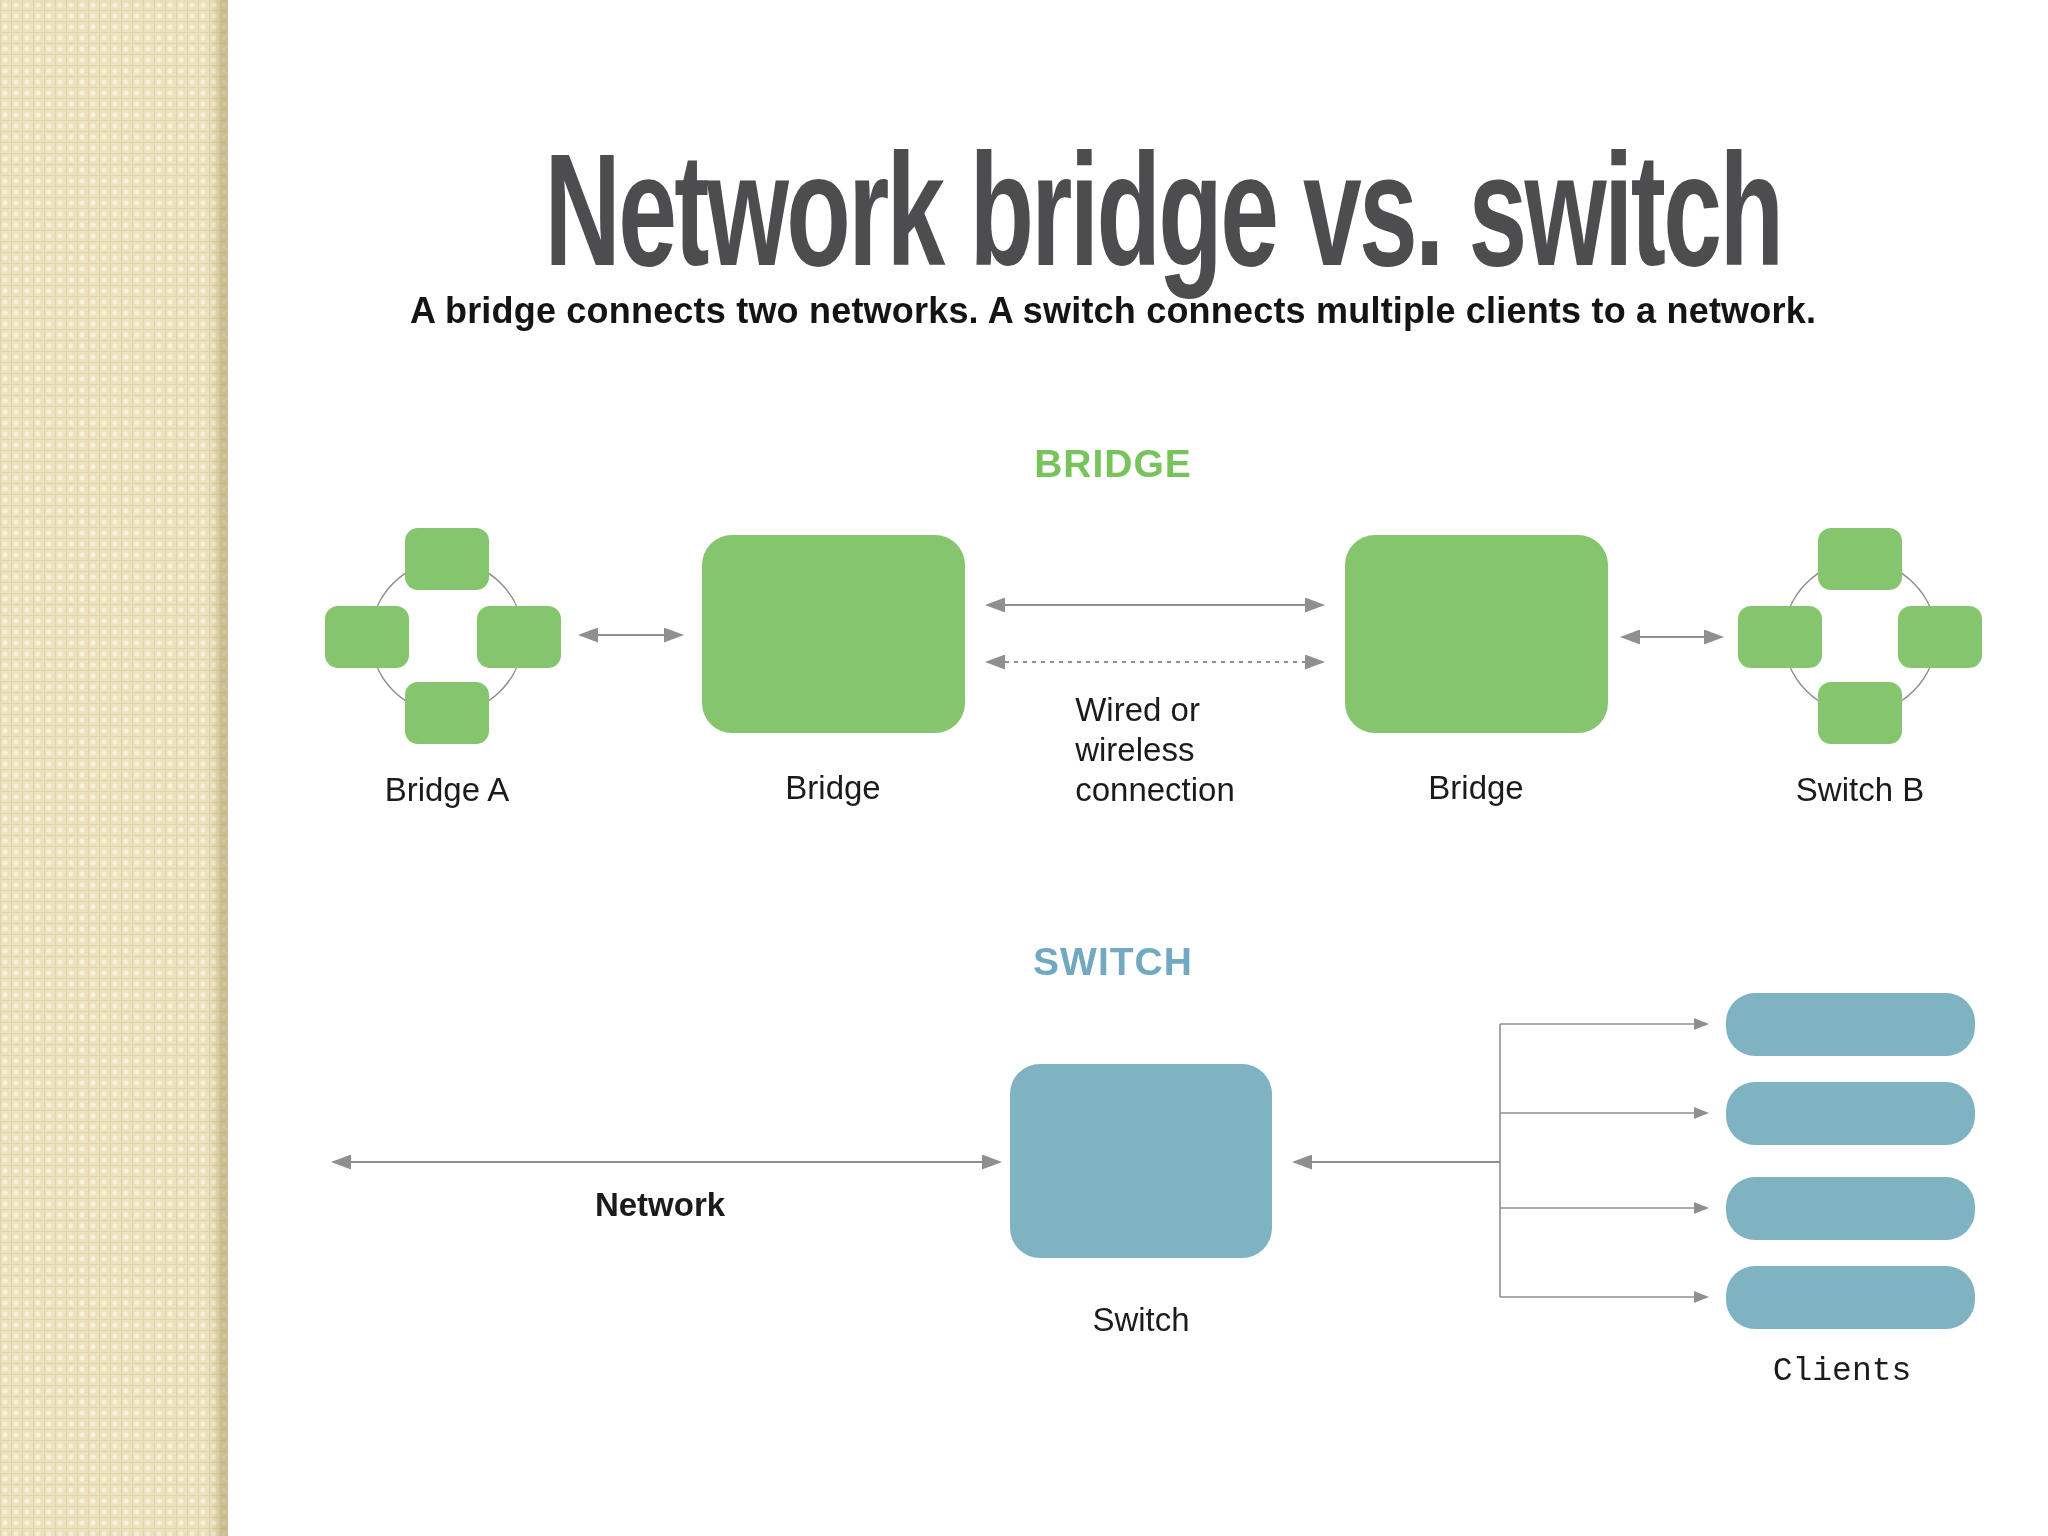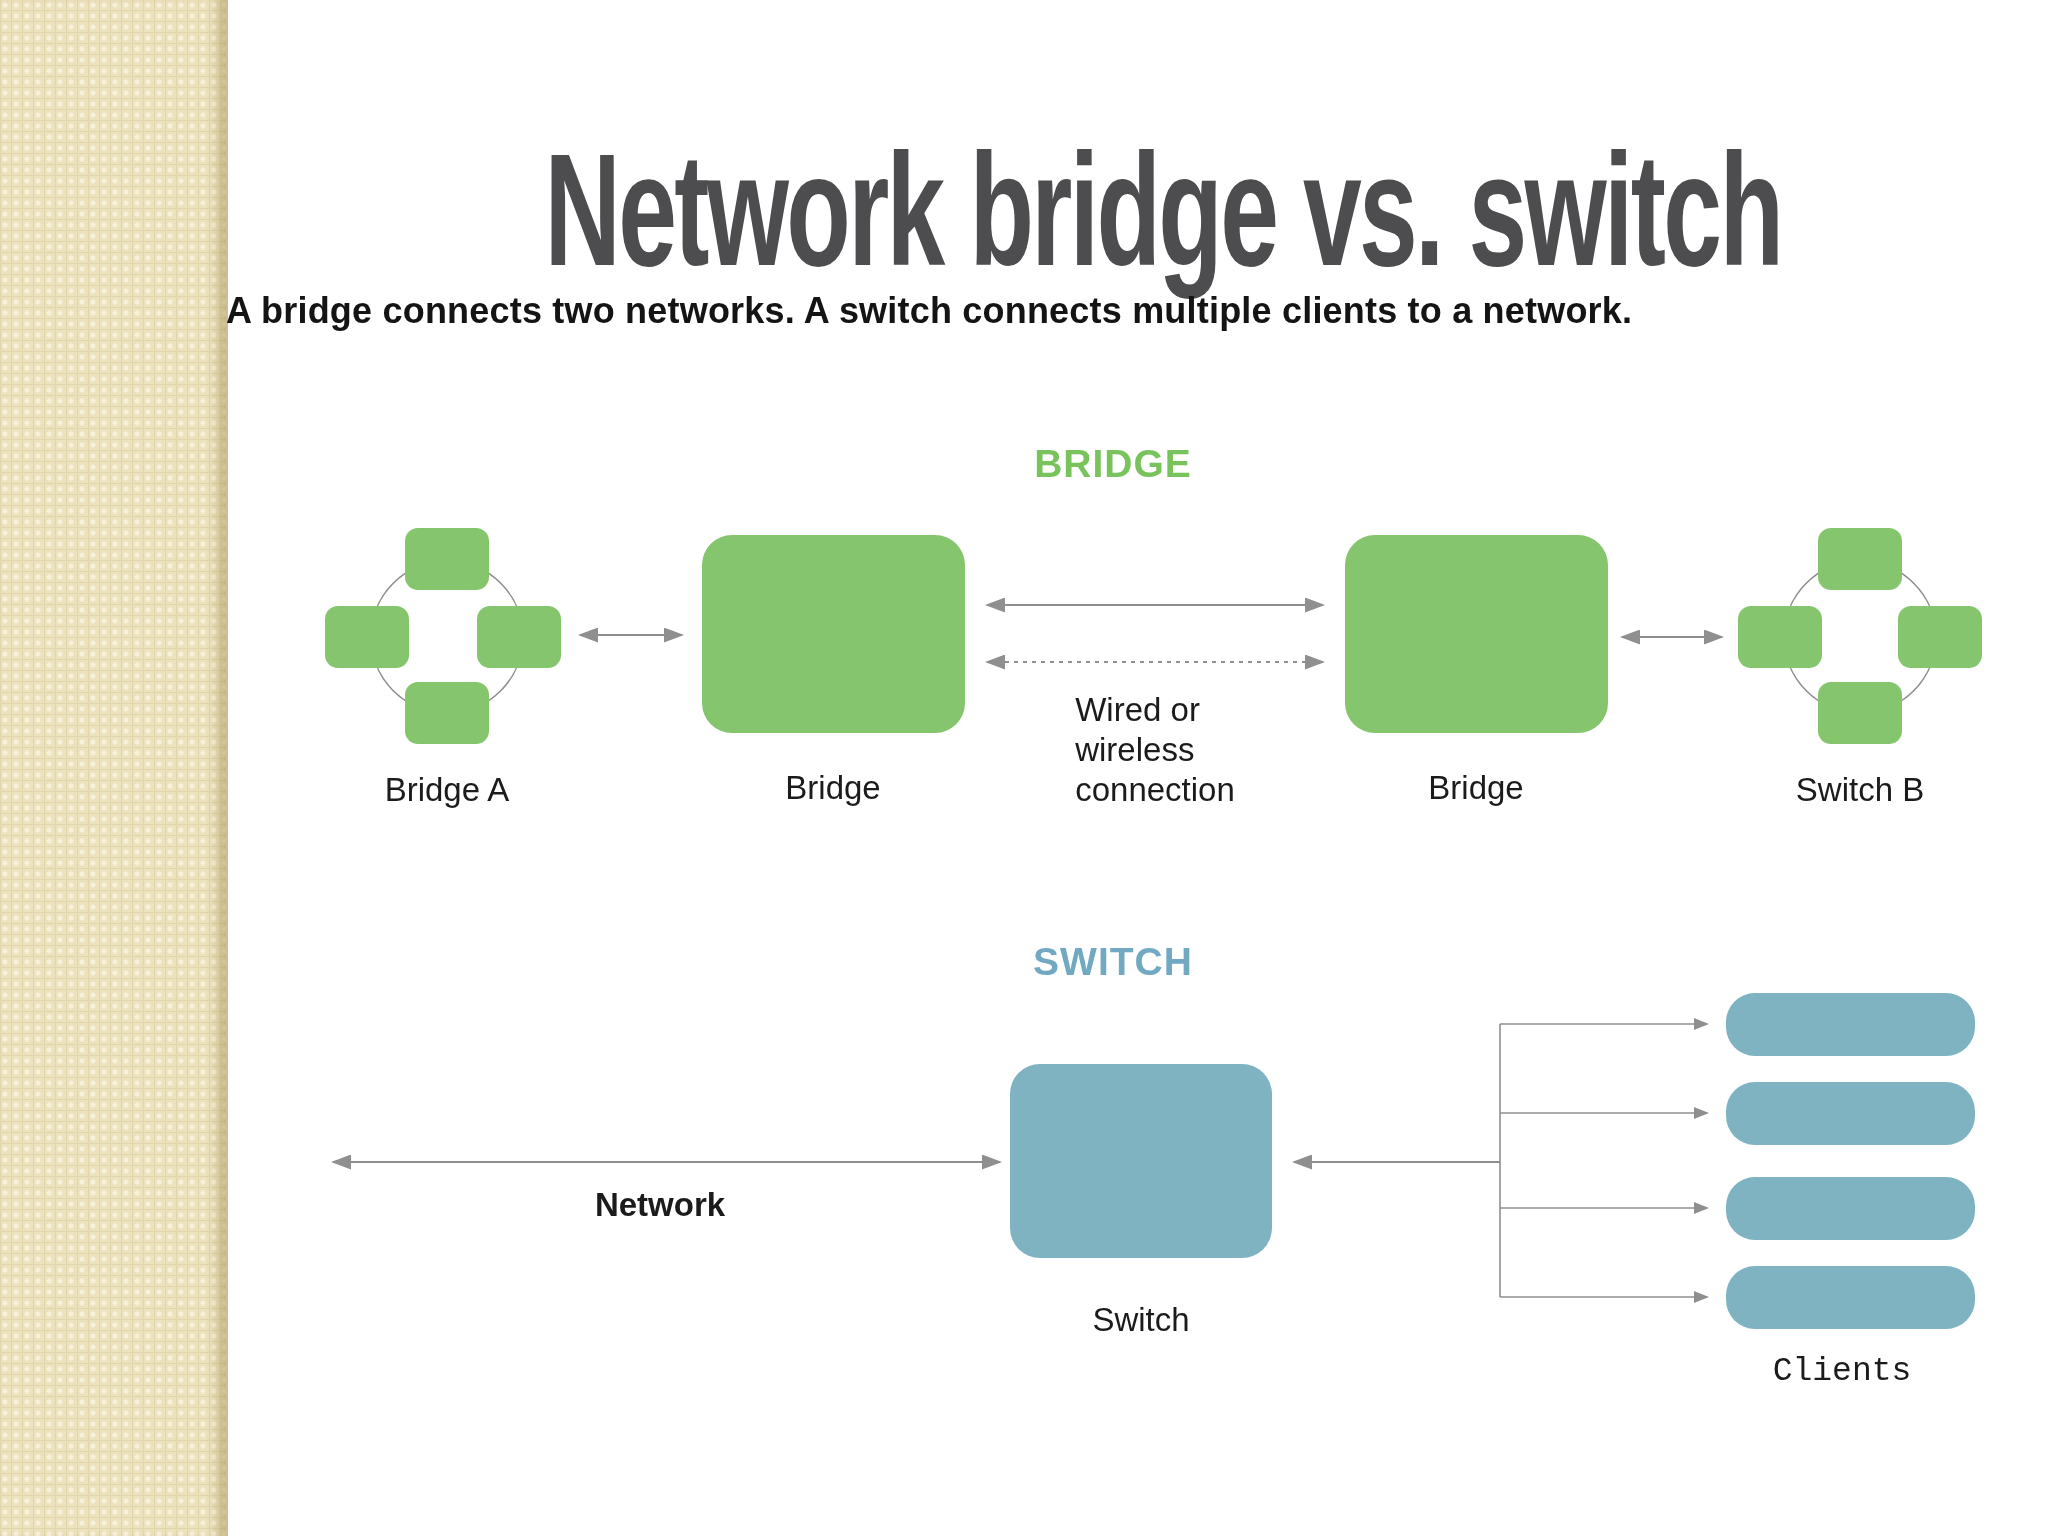--- a/index.html
+++ b/index.html
@@ -49,20 +49,21 @@
     color: #4d4d4f;
     letter-spacing: -4px;
     line-height: 1.0;
     transform: scaleX(0.66);
     transform-origin: 50% 50%;
   }
   .page-subtitle {
     position: absolute;
     left: 0; right: 0;
     top: 290px;
+    text-align: center;
     font-size: 36px;
     font-weight: 700;
     letter-spacing: 0.2px;
     color: #141414;
     white-space: nowrap;
   }
   .section-heading {
     position: absolute;
     left: 0; right: 0;
     text-align: center;

